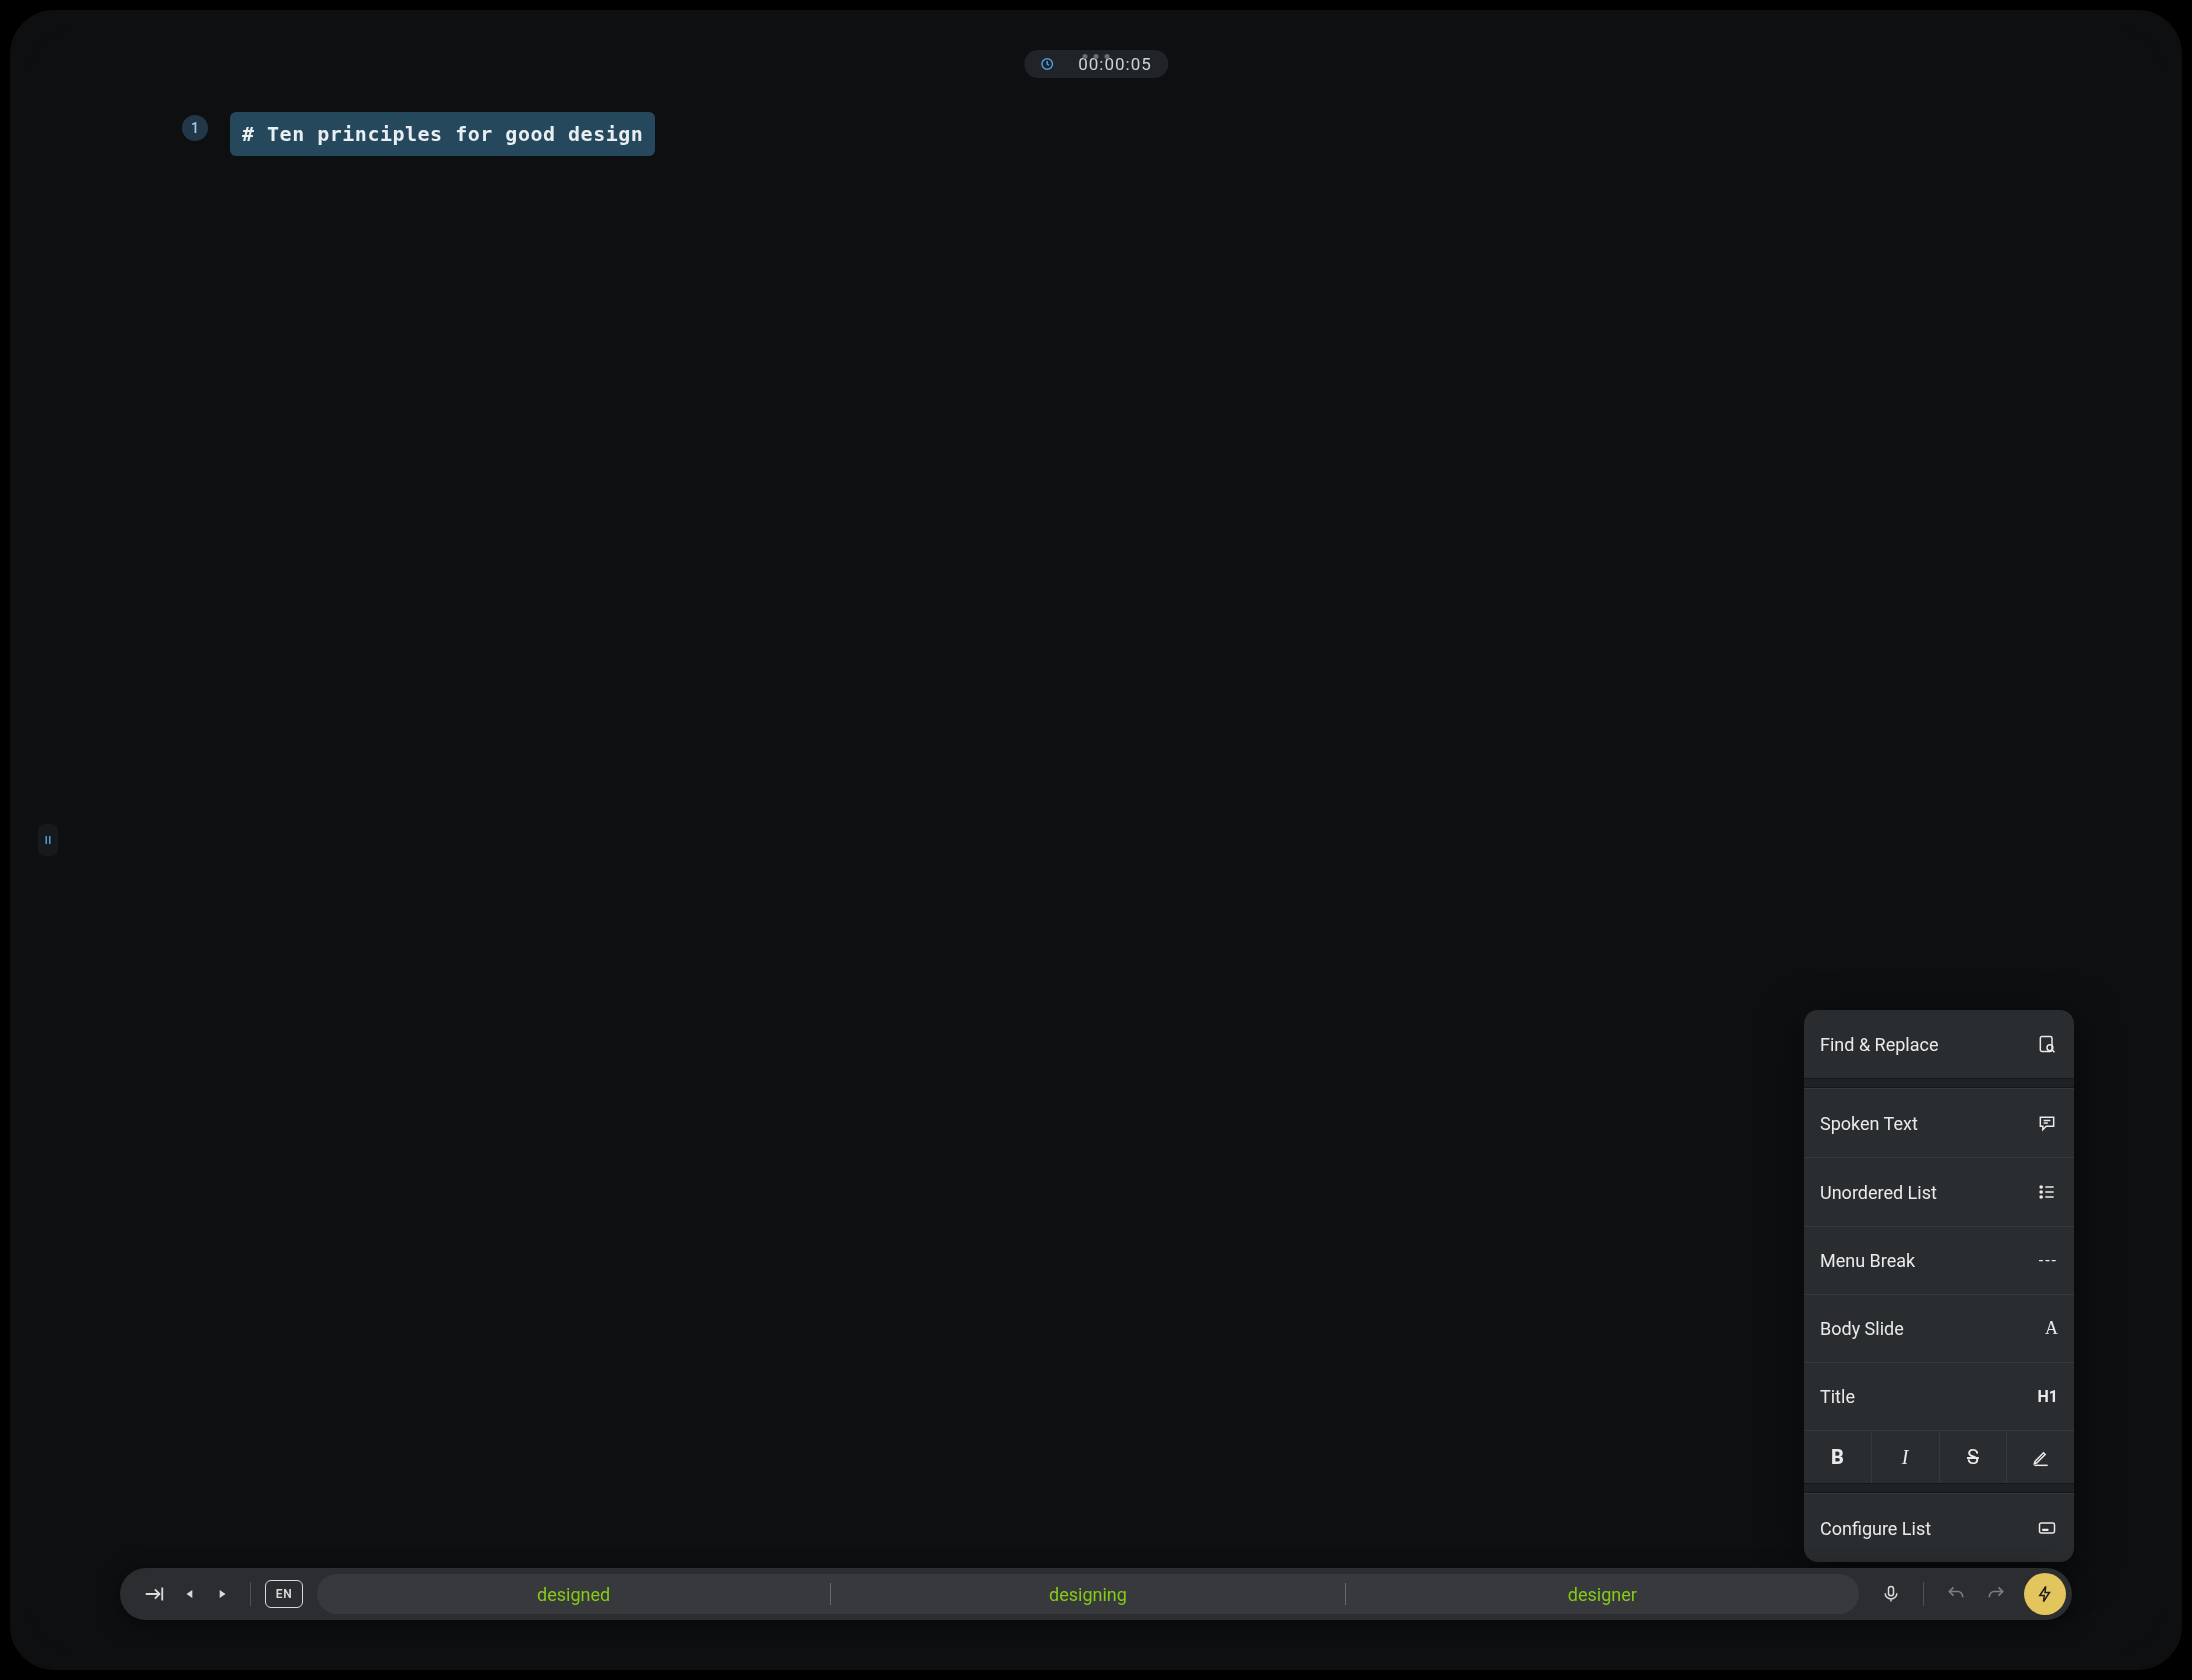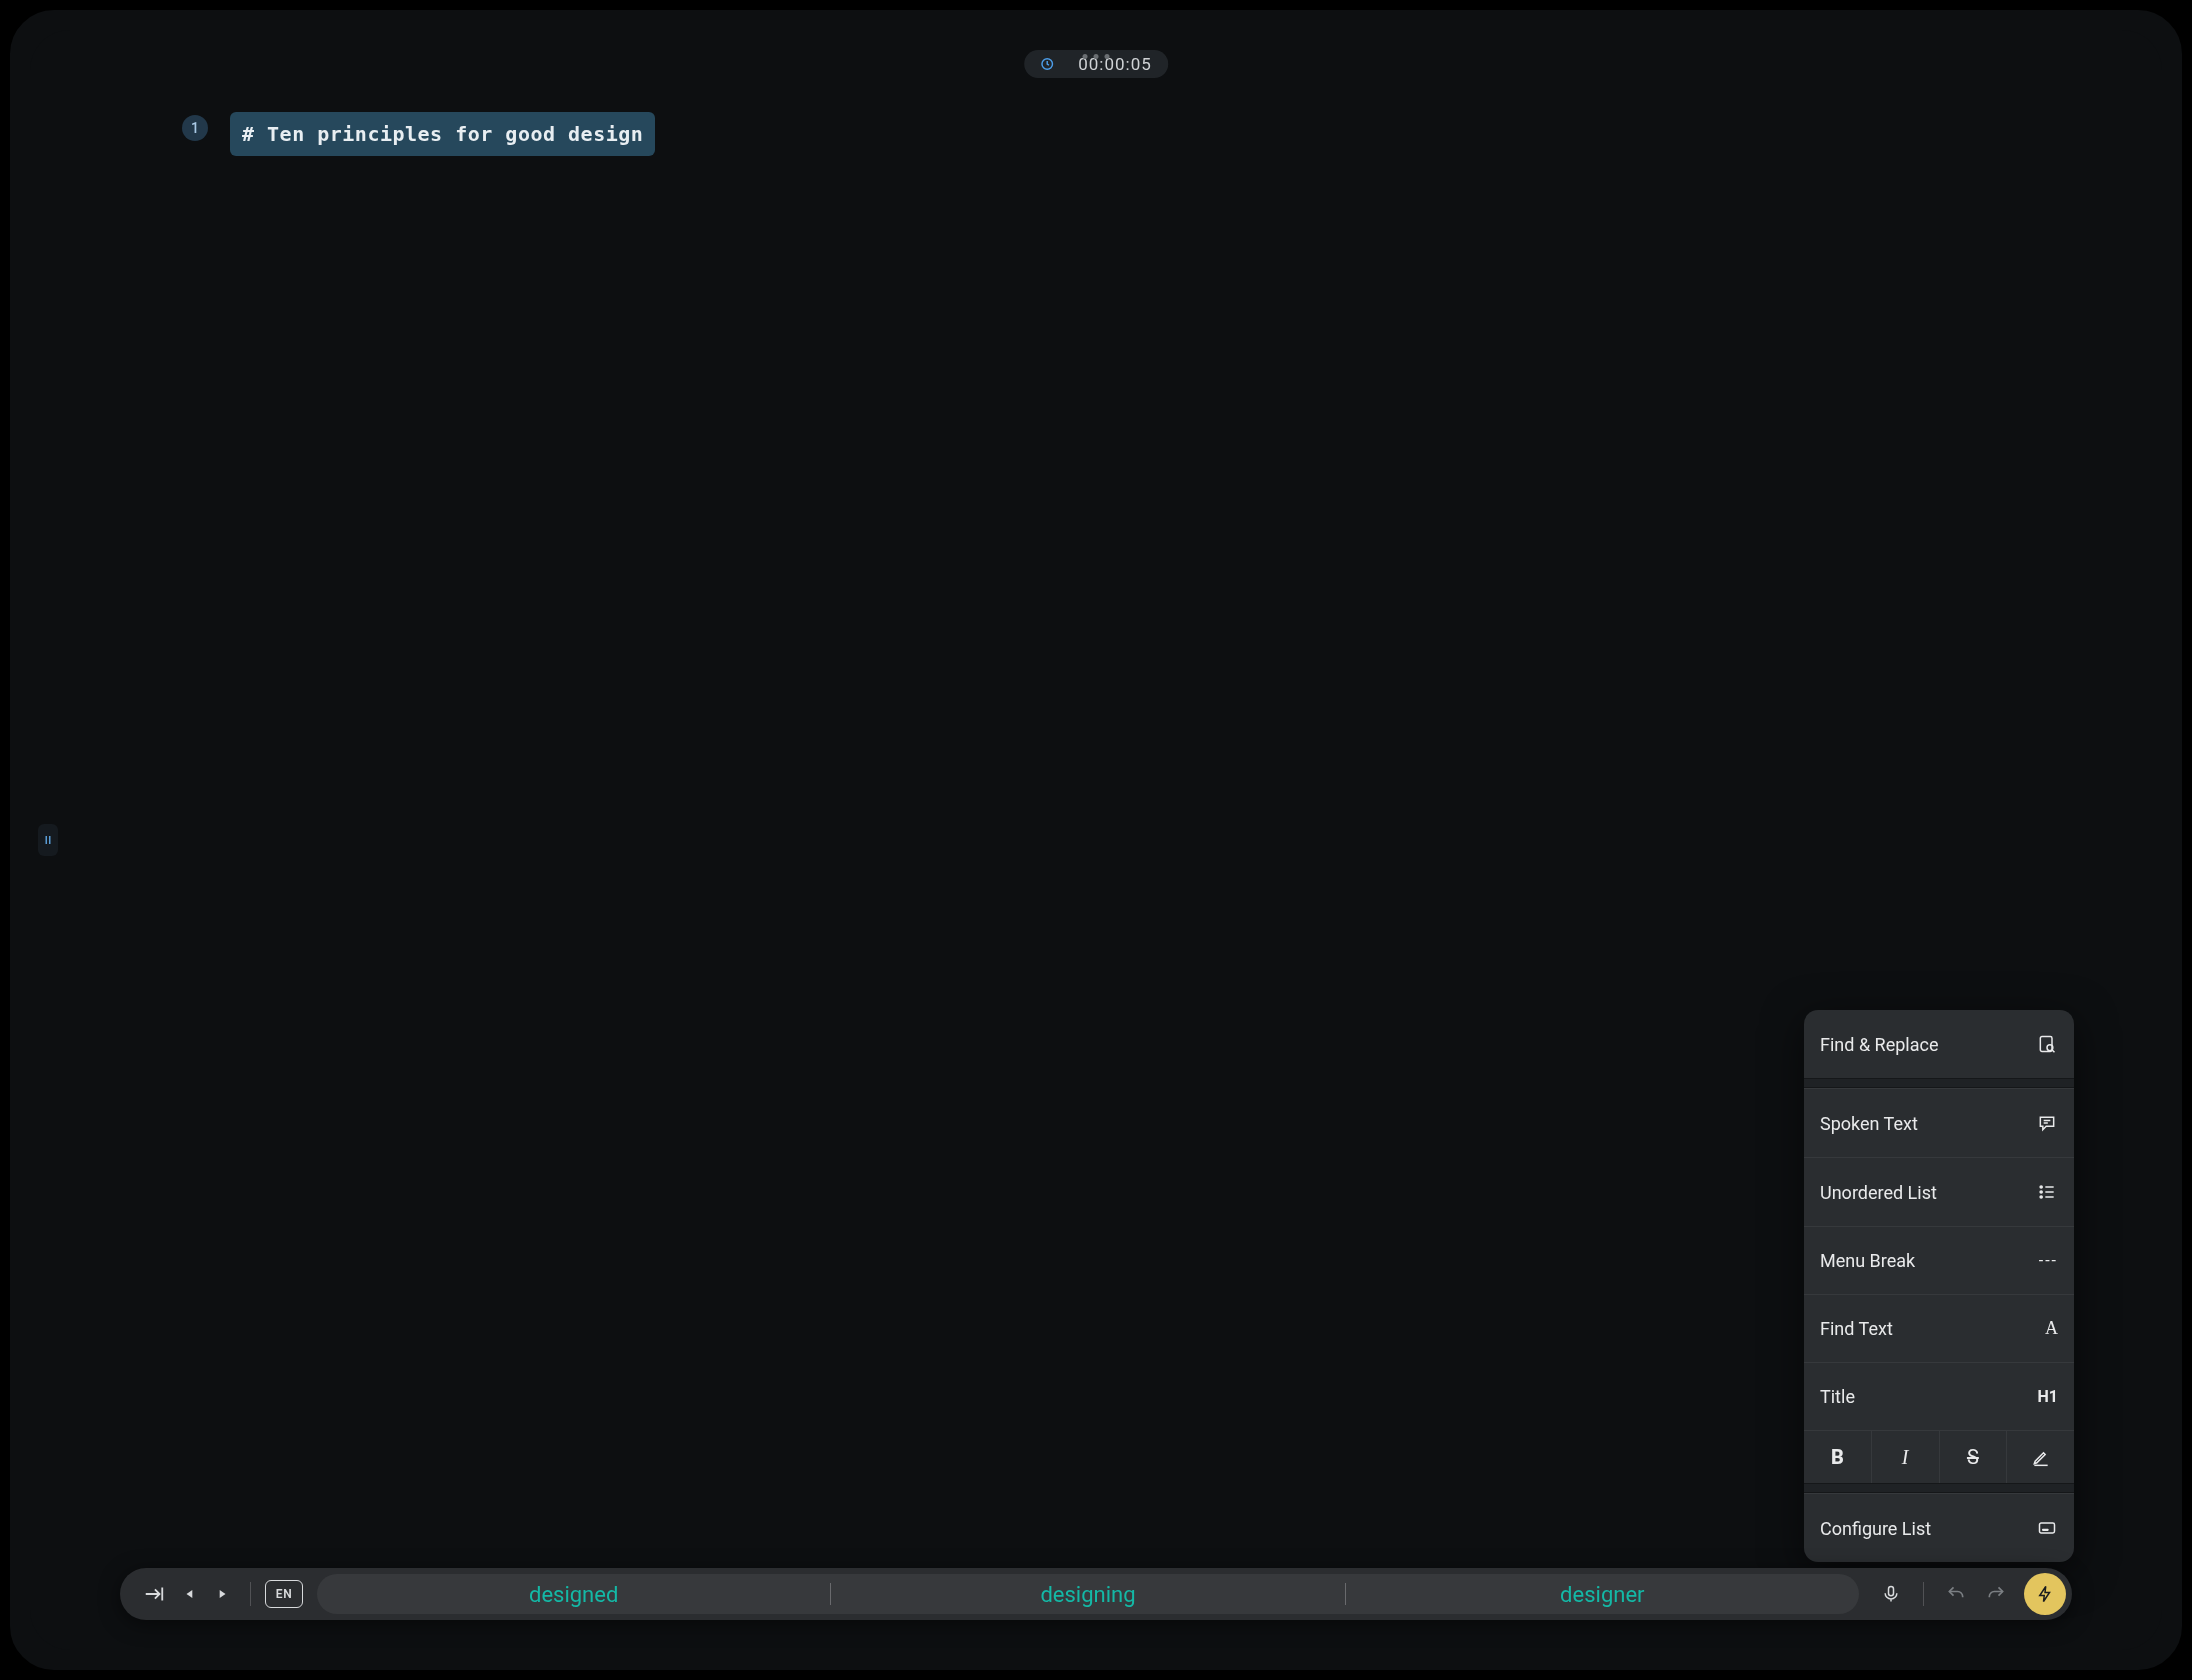--- a/index.html
+++ b/index.html
@@ -190,22 +190,22 @@
     height:40px;
     margin: 0 10px;
     background: rgba(255,255,255,0.06);
     border-radius: 20px;
     display:flex;
     align-items:center;
   }
   .kbar .sugg {
     flex:1;
     text-align:center;
-    font-size:22px;
-    color:#14b8a6;
+    font-size:18px;
+    color:#84cc16;
     padding:0 6px;
   }
   .kbar .sugg-sep{
     width:1px;height:22px;background:rgba(255,255,255,0.25);
   }
   .kbar .fab {
     width:42px;height:42px;border-radius:50%;
     background:#e3c55e;
     display:flex;align-items:center;justify-content:center;
     color:#1b1d1f;
@@ -282,21 +282,21 @@
             <circle cx="5" cy="18" r="1.2" fill="currentColor"></circle>
             <path d="M10 6h10M10 12h10M10 18h10"></path>
           </svg>
         </span>
       </div>
       <div class="row">
         <span>Menu Break</span>
         <span class="badge" style="letter-spacing:2px;">---</span>
       </div>
       <div class="row">
-        <span>Find Text</span>
+        <span>Body Slide</span>
         <span class="badge" style="font-family:Georgia,serif;font-size:18px;">A</span>
       </div>
       <div class="row">
         <span>Title</span>
         <span class="badge" style="font-weight:700;">H1</span>
       </div>
 
       <div class="fmt-row">
         <div class="fbtn bold">B</div>
         <div class="fbtn italic">I</div>

